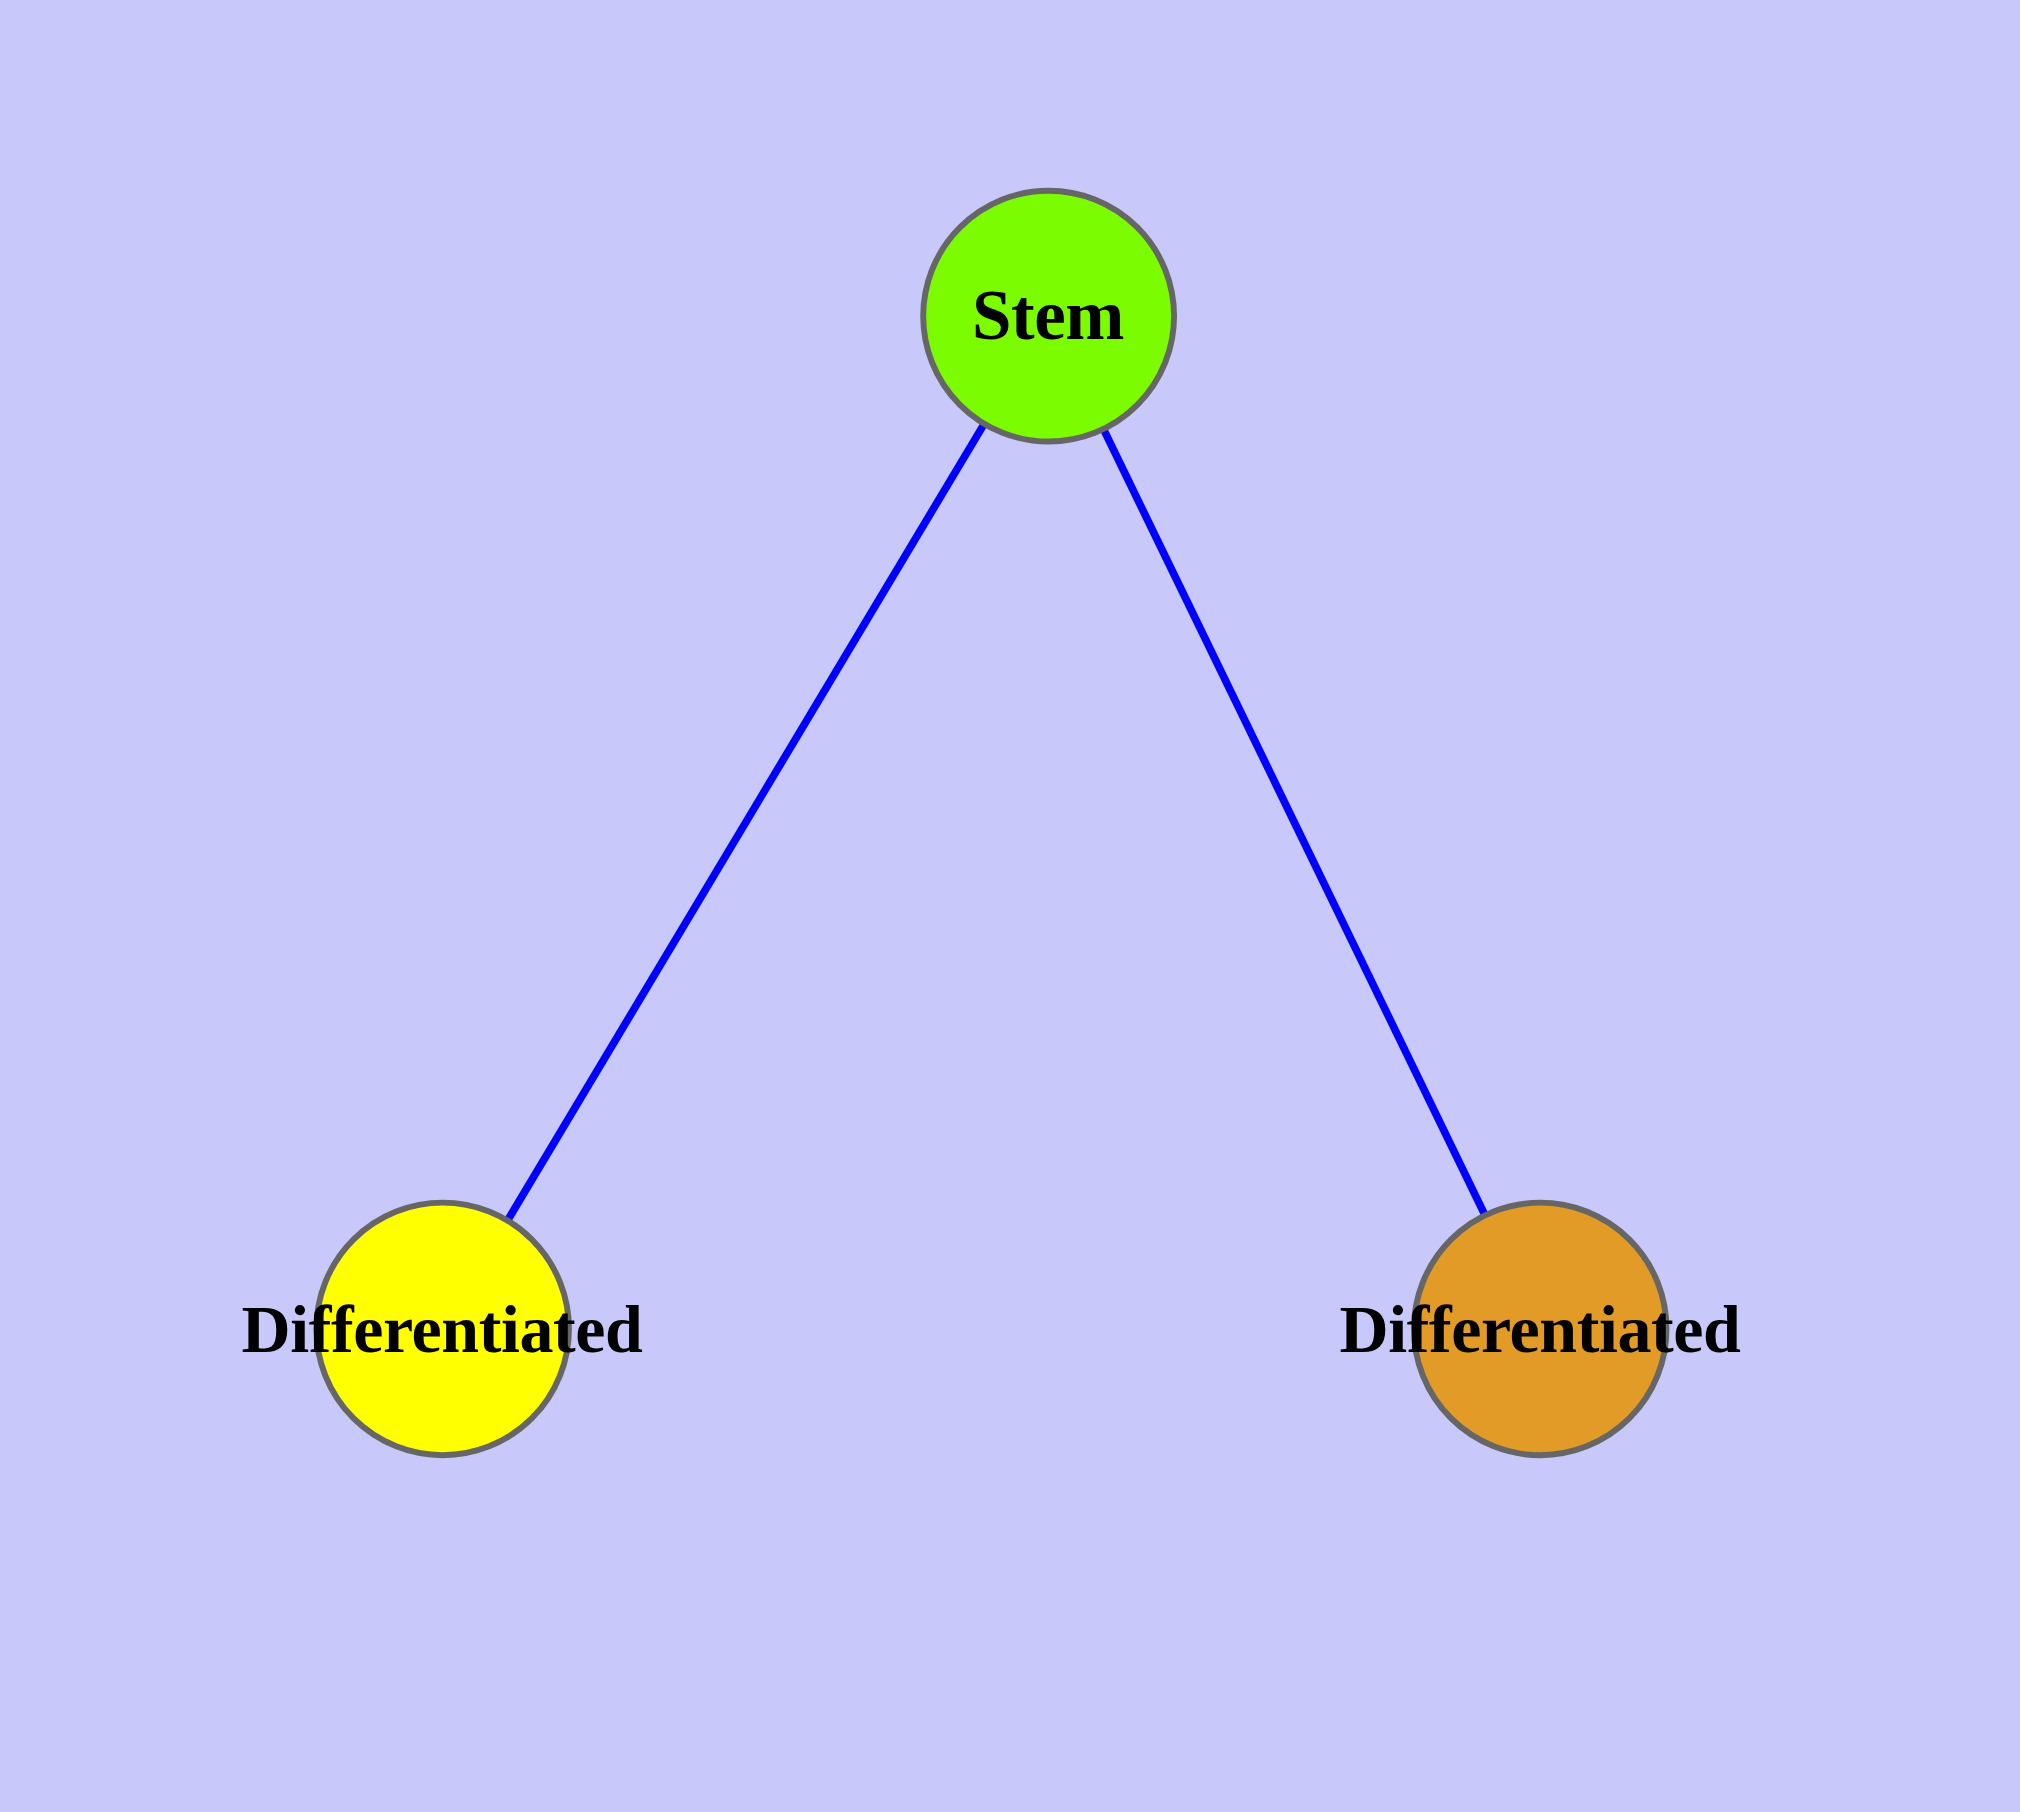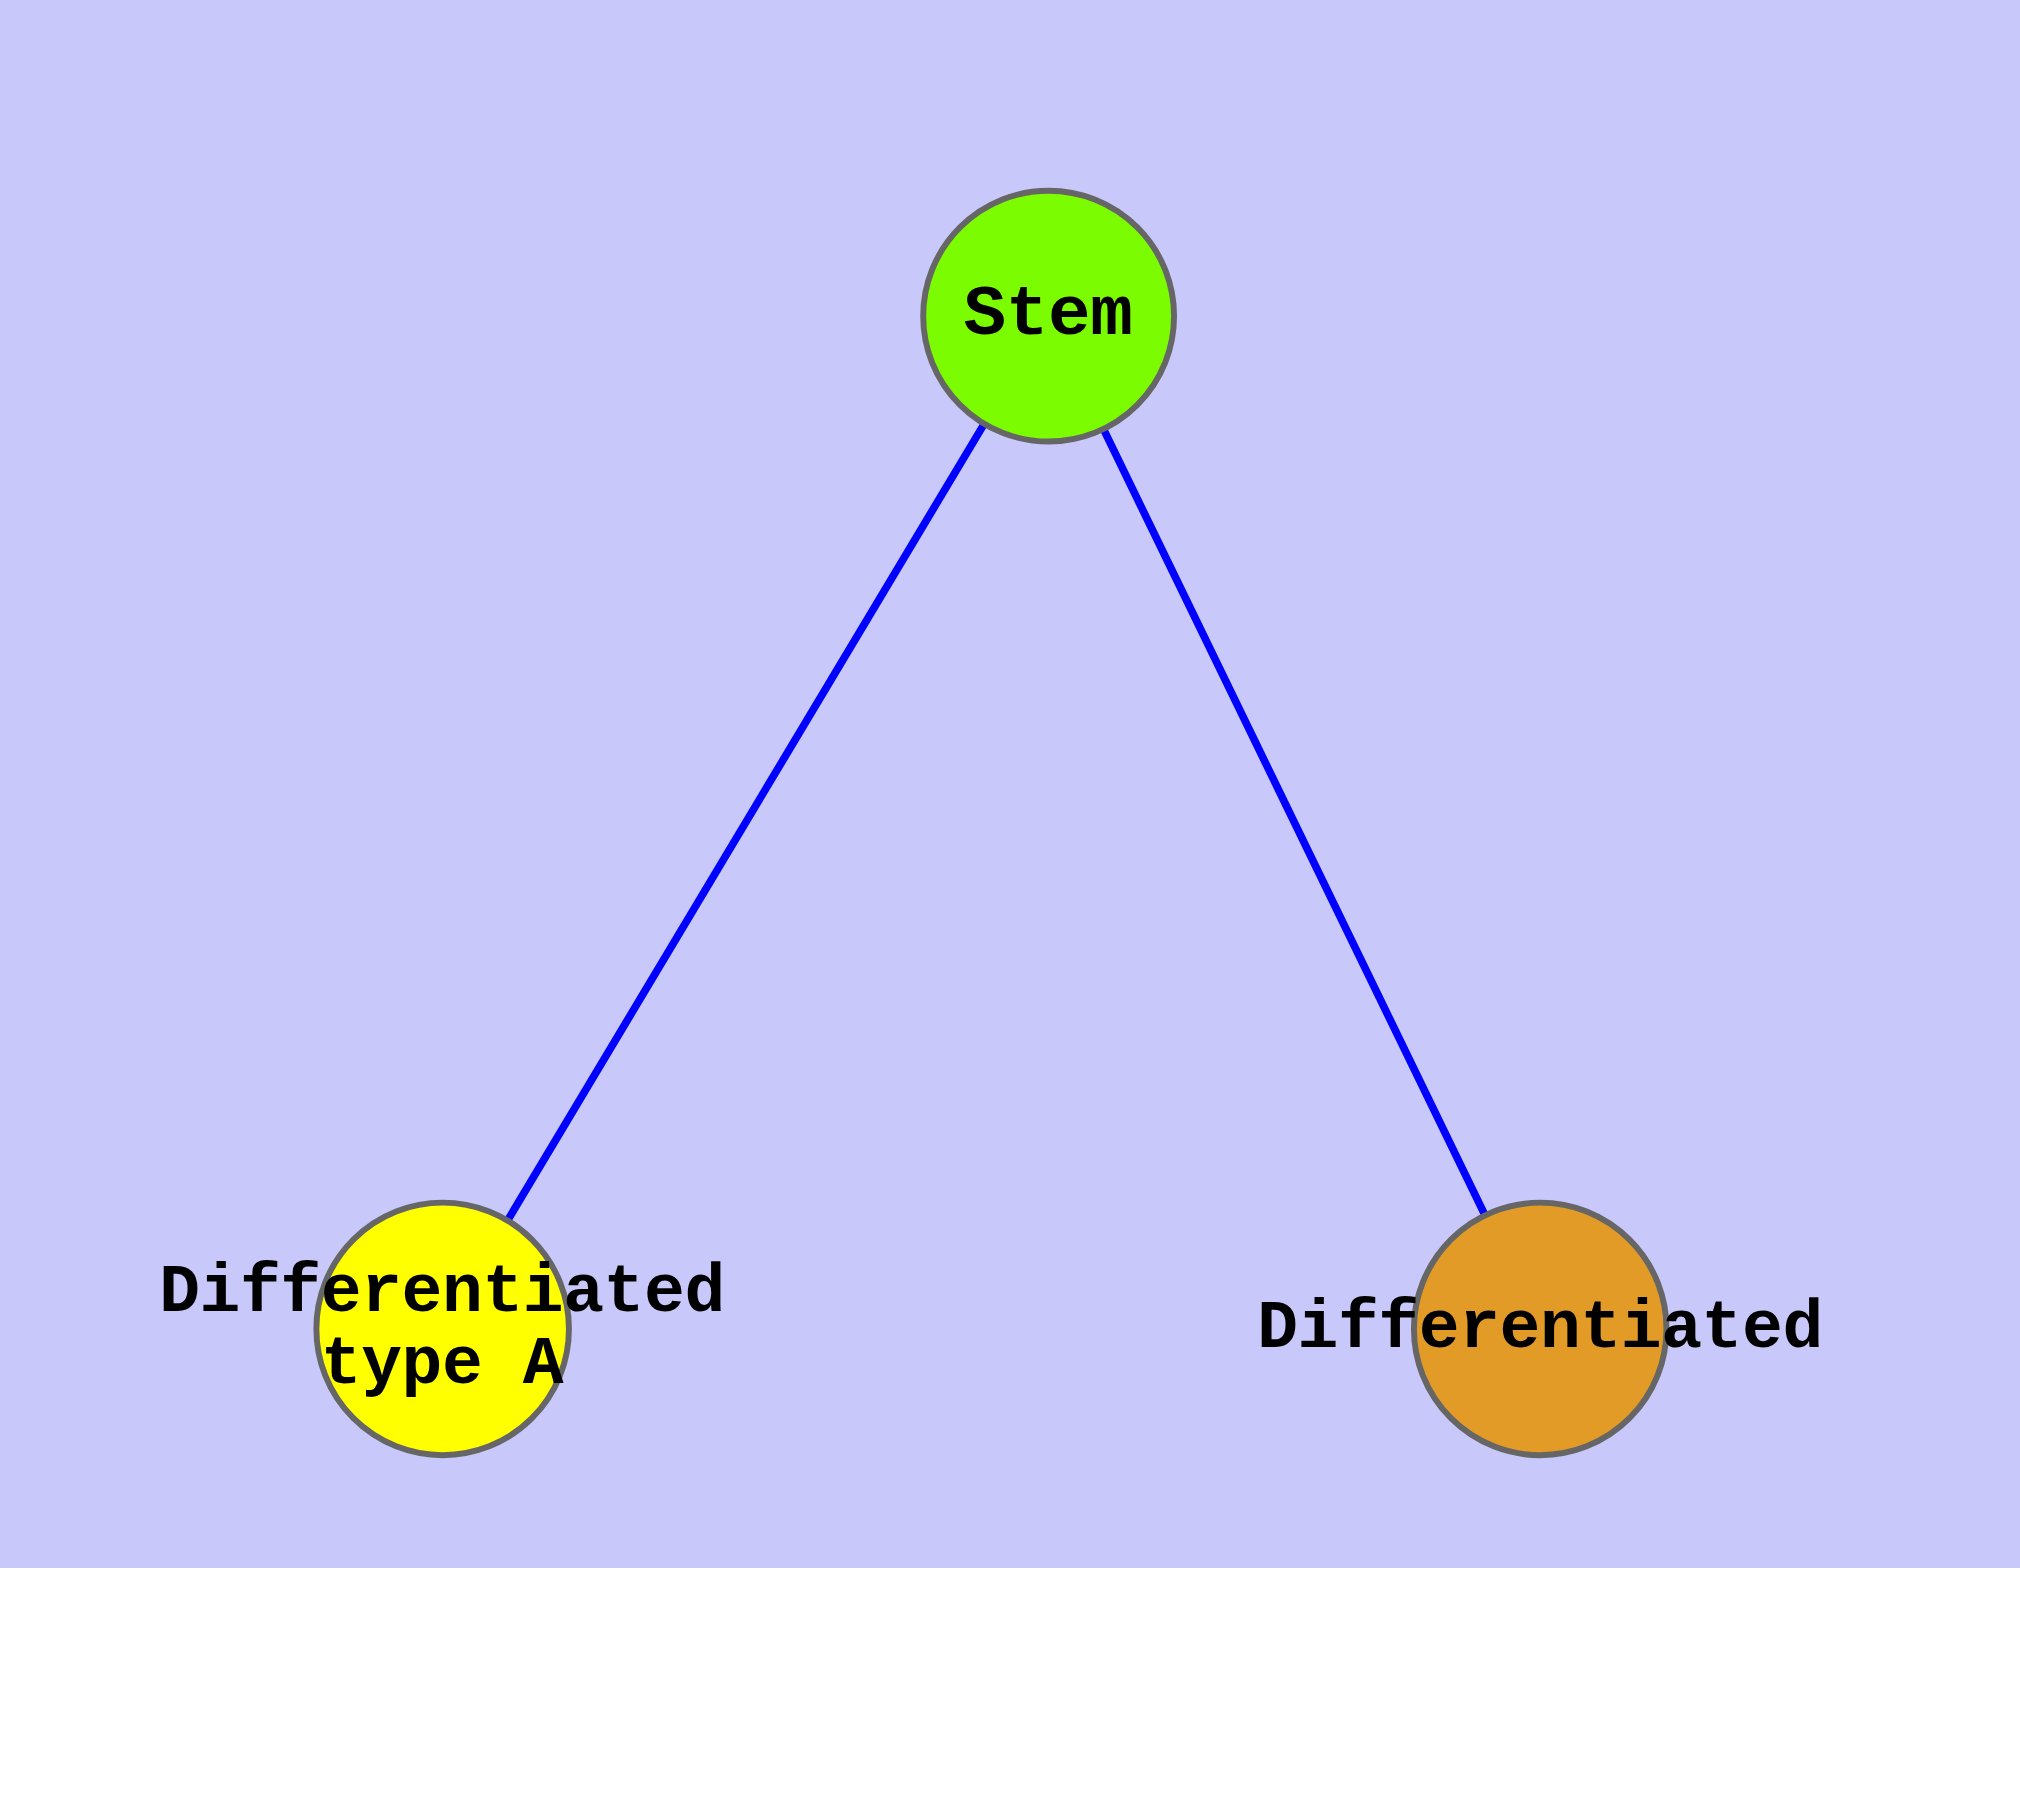--- a/index.html
+++ b/index.html
@@ -4,23 +4,23 @@
 <title>Cell Differentiation Graph</title>
 <style>
   html, body {
     margin: 0;
     padding: 0;
     background: #ffffff;
   }
   #canvas {
     position: relative;
     width: 2021px;
-    height: 1568px;
+    height: 1812px;
     overflow: hidden;
-    font-family: Liberation Mono, monospace;
+    font-family: Liberation Serif, serif;
   }
   #graph-bg {
     position: absolute;
     inset: 0;
     background: #c8c8fa;
   }
   #graph-svg {
     position: absolute;
     left: 0;
     top: 0;
@@ -60,18 +60,18 @@
       </g>
     <g id="node-layer">
         <circle cx="1237" cy="373" r="148" fill="#7cfc00" stroke="#666666" stroke-width="7"></circle>
         <circle cx="522" cy="1568" r="149" fill="#ffff00" stroke="#666666" stroke-width="7"></circle>
         <circle cx="1817" cy="1568" r="149" fill="#e39b28" stroke="#666666" stroke-width="7"></circle>
       </g>
   </svg>
 
   <div id="label-layer">
       <div class="node-label label-stem" style="left: 1048px; top: 316px; color: rgb(0, 0, 0);"><div>Stem</div></div>
-      <div class="node-label label-leaf" style="left: 442px; top: 1329px; color: rgb(0, 0, 0);"><div>Differentiated</div><div>type A</div></div>
+      <div class="node-label label-leaf" style="left: 442px; top: 1329px; color: rgb(0, 0, 0);"><div>Differentiated</div></div>
       <div class="node-label label-leaf" style="left: 1540px; top: 1329px; color: rgb(0, 0, 0);"><div>Differentiated</div></div>
     </div>
 
 </div>
 
 
 </body></html>

